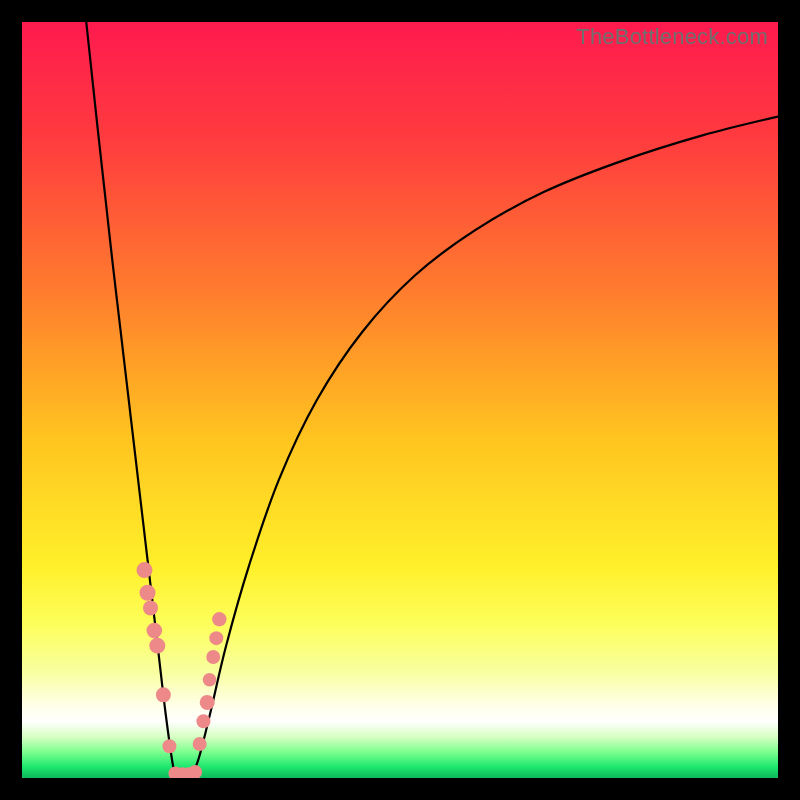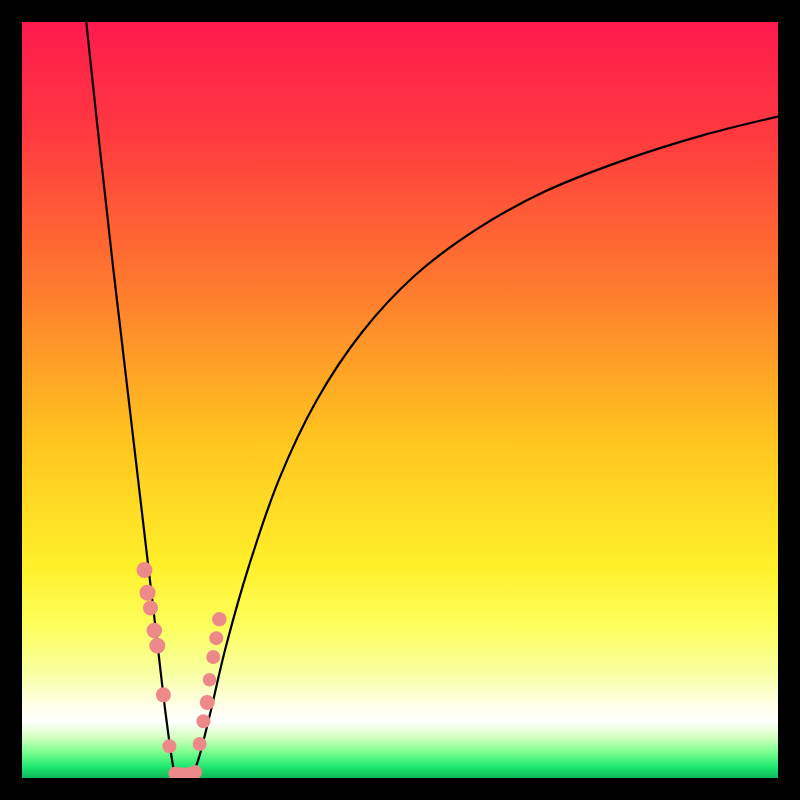--- a/index.html
+++ b/index.html
@@ -76,20 +76,21 @@
             <stop offset="92.50%" stop-color="#ffffff"></stop>
             <stop offset="94.50%" stop-color="#d8ffc4"></stop>
             <stop offset="96.50%" stop-color="#80ff90"></stop>
             <stop offset="98.50%" stop-color="#1ee86e"></stop>
             <stop offset="100.00%" stop-color="#0db85b"></stop>
           </linearGradient>
       </defs>
       <rect x="0" y="0" width="756" height="756" fill="url(#bg-grad)"></rect>
     </svg>
 
+    <div class="watermark">TheBottleneck.com</div>
 
     <svg class="curve-layer" viewBox="0 0 756 756" preserveAspectRatio="none">
       <path class="curve" id="curve-0" d="M 64.26 0.00 C 66.30 19.05, 72.20 74.54, 75.60 105.84 C 79.00 137.14, 80.44 149.39, 83.16 173.88 C 85.88 198.37, 88.00 218.11, 90.72 241.92 C 93.44 265.73, 95.56 283.05, 98.28 306.18 C 101.00 329.31, 103.12 347.31, 105.84 370.44 C 108.56 393.57, 110.68 411.57, 113.40 434.70 C 116.12 457.83, 118.24 475.83, 120.96 498.96 C 123.68 522.09, 125.80 540.09, 128.52 563.22 C 131.24 586.35, 133.36 604.35, 136.08 627.48 C 138.80 650.61, 140.92 670.65, 143.64 691.74 C 146.36 712.83, 149.16 733.50, 151.20 744.66 C 153.24 755.82, 154.30 752.10, 154.98 753.73"></path>
       <path class="curve" id="curve-1" d="M 170.10 753.73 C 171.46 750.06, 174.26 745.16, 177.66 733.32 C 181.06 721.48, 184.24 707.69, 189.00 687.96 C 193.76 668.23, 197.32 649.56, 204.12 623.70 C 210.92 597.84, 217.27 574.26, 226.80 544.32 C 236.33 514.38, 244.79 487.32, 257.04 457.38 C 269.29 427.44, 279.87 404.54, 294.84 378.00 C 309.81 351.46, 322.51 332.41, 340.20 309.96 C 357.89 287.51, 372.71 271.63, 393.12 253.26 C 413.53 234.89, 430.47 222.87, 453.60 207.90 C 476.73 192.93, 495.78 182.35, 521.64 170.10 C 547.50 157.85, 568.66 150.07, 597.24 139.86 C 625.82 129.65, 651.82 121.56, 680.40 113.40 C 708.98 105.24, 742.39 97.90, 756.00 94.50"></path>
       <g id="markers">
           <circle cx="122.47" cy="548.10" r="8.00" class="marker"></circle>
           <circle cx="125.50" cy="570.78" r="8.00" class="marker"></circle>
           <circle cx="128.52" cy="585.90" r="7.50" class="marker"></circle>
           <circle cx="132.30" cy="608.58" r="7.80" class="marker"></circle>
           <circle cx="135.32" cy="623.70" r="8.00" class="marker"></circle>

